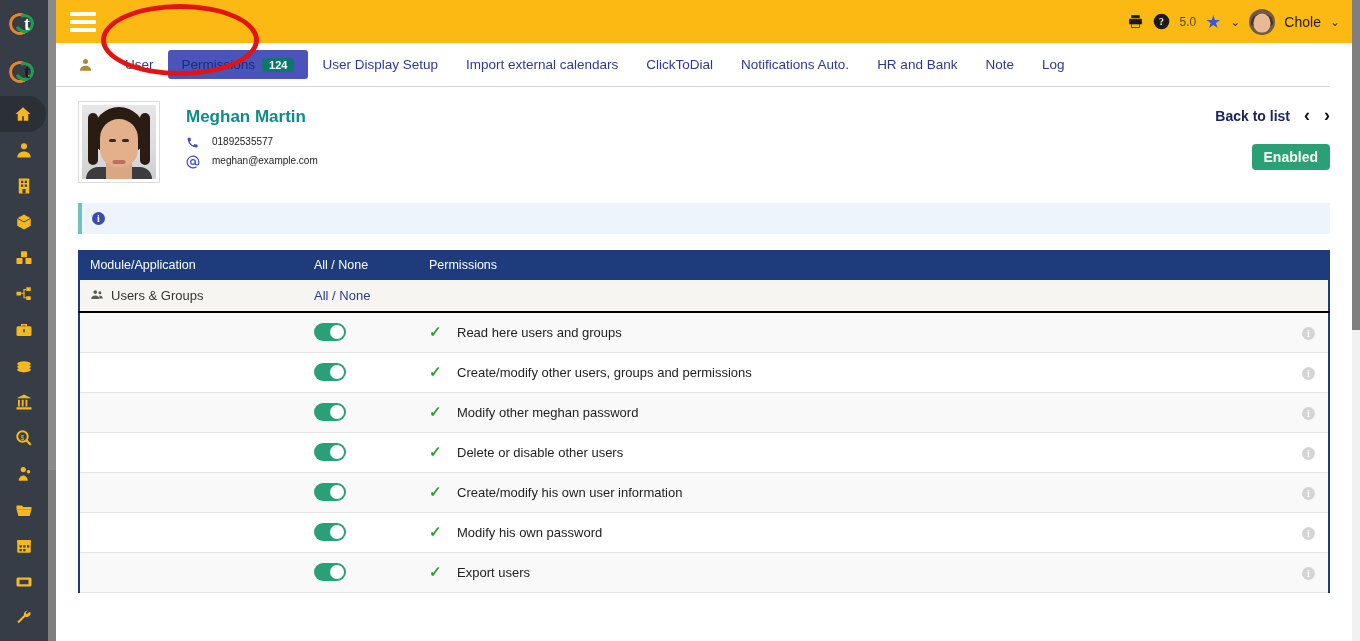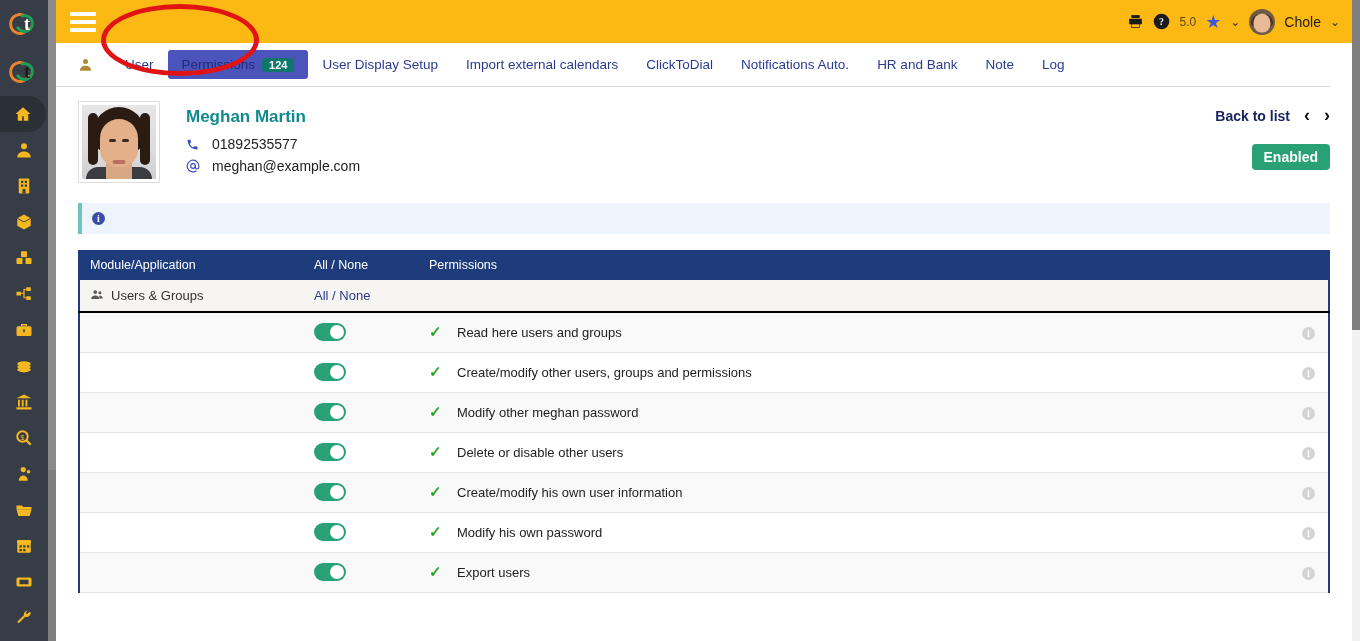--- a/index.html
+++ b/index.html
@@ -221,21 +221,21 @@
   }
 
   #user-ident { margin-left: 26px; padding-top: 6px; }
   #user-fullname {
     font-size: 17px; font-weight: bold; color: #108a8a;
     margin-bottom: 9px;
   }
   .contact-row {
     display: flex; 
     margin-bottom: 6px;
-    font-size: 14px; color: #222;
+    font-size: 10px; color: #222;
   }
   .contact-row .ci {
     width: 26px; color: #3b4cc0; font-size: 14px;
     display: flex; align-items: center;
   }
 
   #header-right {
     margin-left: auto;
     text-align: right;
     padding-top: 4px;

